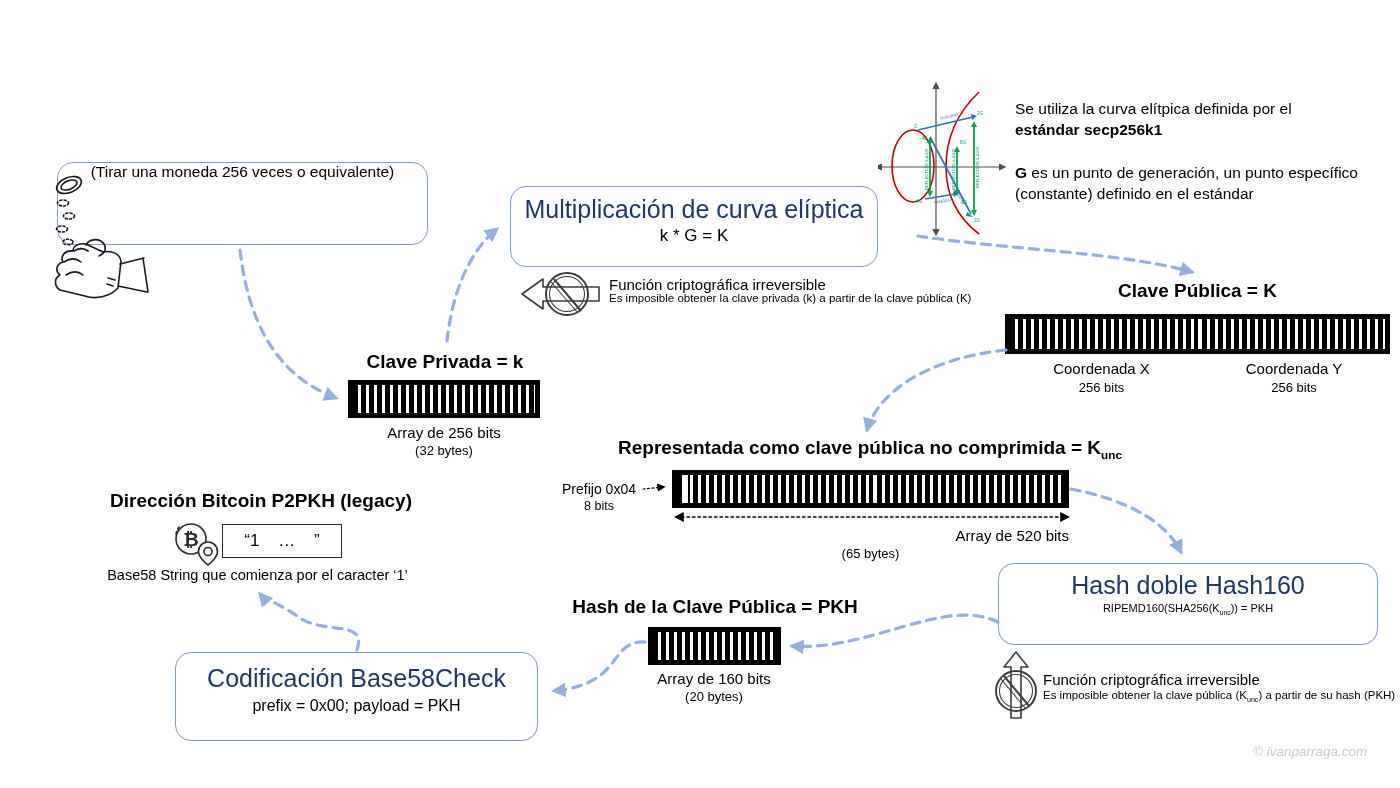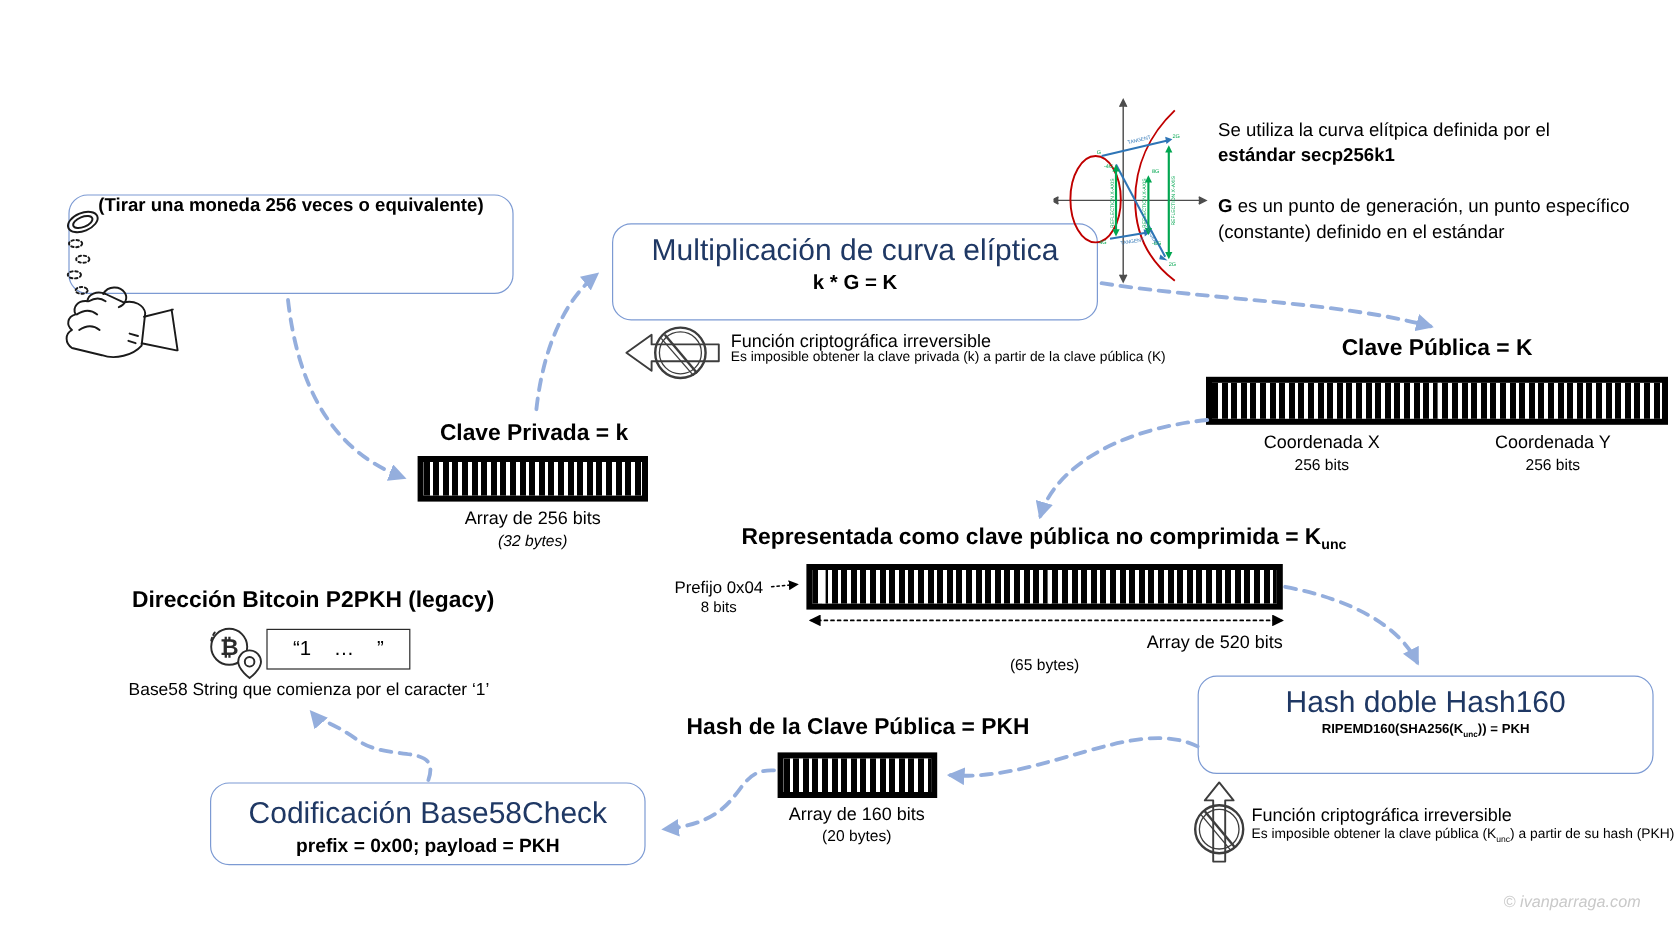--- a/index.html
+++ b/index.html
@@ -1,21 +1,21 @@
 <!DOCTYPE html>
 <html><head>
 <meta charset="utf-8">
 <style>
   html,body{margin:0;padding:0;background:#ffffff;}
   #canvas{position:relative;width:1400px;height:788px;background:#fff;overflow:hidden;
           font-family:"Liberation Sans",sans-serif;color:#000;}
   .abs{position:absolute;}
   .flow-box{position:absolute;border:1.6px solid #7C9AD3;border-radius:16px;background:#fff;text-align:center;box-sizing:border-box;}
   .flow-title{font-size:25px;color:#1F3864;line-height:1.15;}
-  .flow-sub{font-size:15.5px;color:#000;font-weight:bold;}
+  .flow-sub{font-size:15.5px;color:#000;}
   .sec-title{font-weight:bold;font-size:19px;text-align:center;white-space:nowrap;}
   .cap{font-size:15px;text-align:center;}
   .cap-sm{font-size:13px;text-align:center;}
   .barcode{position:absolute;box-sizing:border-box;border:5px solid #000;
            background:repeating-linear-gradient(90deg,#000 0 5px,#fff 5px 8px);}
   .bc-div{position:absolute;top:0;bottom:0;width:3px;background:#fff;}
   sub{font-size:62%;}
   .note{font-size:15.5px;line-height:1.38;}
   .irrev-title{font-size:15px;}
   .irrev-sub{font-size:11.5px;}
@@ -41,21 +41,21 @@
       <ellipse cx="14" cy="57" rx="5.5" ry="3" stroke-dasharray="2 2.2"></ellipse>
       <ellipse cx="20" cy="70" rx="5" ry="2.8" stroke-dasharray="2 2.2"></ellipse>
       <path fill="#fff" d="M12,118 C6,114 6,106 12,103 C7,99 8,92 15,90 C12,84 17,78 25,79 C25,73 33,70 40,73 L55,80 C64,78 72,82 73,89 L70,116 C63,124 48,128 37,124 Z"></path>
       <path d="M18,103 C24,99 30,99 35,103 M16,90 C22,86 28,86 33,90 M26,79 C31,76 36,76 40,79"></path>
       <path d="M38,73 C42,66 52,66 56,72 C59,77 56,82 51,84"></path>
       <path d="M72,92 L96,86 M70,114 L99,120 M95,86 L100,120"></path>
       <path d="M60,106 l7,2 M59,112 l6,2"></path>
     </g>
   </svg>
 
-  <div class="flow-box" style="left:510px;top:186px;width:405px;height:81px;">
+  <div class="flow-box" style="left:510px;top:186px;width:368px;height:81px;">
     <div class="flow-title" style="margin-top:8px;">Multiplicación de curva elíptica</div>
     <div class="flow-sub" style="font-size:17px;margin-top:2px;">k * G = K</div>
   </div>
 
   <svg class="abs" style="left:519px;top:270px;" width="86" height="48" viewBox="0 0 86 48">
     <g stroke="#3d3d3d" stroke-width="1.6" fill="#fff" stroke-linejoin="round">
       <polygon points="3,24 24,9 24,17 80,17 80,31 24,31 24,39"></polygon>
       <circle cx="48" cy="24" r="21" fill="none" stroke-width="2"></circle>
       <circle cx="48" cy="24" r="17.5" fill="none" stroke-width="1.1"></circle>
       <line x1="35" y1="9" x2="62" y2="41" stroke-width="2"></line>
@@ -128,21 +128,21 @@
     <div class="bc-div" style="left:50%;"></div>
   </div>
   <div class="abs cap" style="left:1005px;top:360px;width:193px;">Coordenada X</div>
   <div class="abs cap-sm" style="left:1005px;top:380px;width:193px;">256 bits</div>
   <div class="abs cap" style="left:1198px;top:360px;width:192px;">Coordenada Y</div>
   <div class="abs cap-sm" style="left:1198px;top:380px;width:192px;">256 bits</div>
 
   <div class="abs sec-title" style="left:300px;top:351px;width:290px;">Clave Privada = k</div>
   <div class="barcode" style="left:348px;top:380px;width:192px;height:38px;"></div>
   <div class="abs cap" style="left:348px;top:424px;width:192px;">Array de 256 bits</div>
-  <div class="abs cap-sm" style="left:348px;top:443px;width:192px;font-style:italic;">(32 bytes)</div>
+  <div class="abs cap-sm" style="left:348px;top:443px;width:192px;">(32 bytes)</div>
 
   <div class="abs sec-title" style="left:600px;top:437px;width:540px;">
     <span>Representada como clave pública no comprimida = K</span><sub>unc</sub>
   </div>
   <div class="abs" style="left:556px;top:481px;width:86px;font-size:14px;text-align:center;">Prefijo 0x04</div>
   <div class="abs" style="left:556px;top:499px;width:86px;font-size:12.5px;text-align:center;">8 bits</div>
   <div class="barcode" style="left:672px;top:470px;width:397px;height:38px;">
     <div class="bc-div" style="left:2%;"></div>
     <div class="bc-div" style="left:50.6%;"></div>
   </div>
@@ -168,21 +168,21 @@
   <div class="abs irrev-title" style="left:1043px;top:671px;">Función criptográfica irreversible</div>
   <div class="abs irrev-sub" style="left:1043px;top:689px;">
     <span>Es imposible obtener la clave pública (K</span><sub>unc</sub><span>) a partir de su hash (PKH)</span>
   </div>
 
   <div class="abs sec-title" style="left:570px;top:596px;width:290px;">Hash de la Clave Pública = PKH</div>
   <div class="barcode" style="left:648px;top:627px;width:133px;height:38px;"></div>
   <div class="abs cap" style="left:614px;top:670px;width:200px;">Array de 160 bits</div>
   <div class="abs cap-sm" style="left:614px;top:689px;width:200px;">(20 bytes)</div>
 
-  <div class="flow-box" style="left:175px;top:652px;width:363px;height:69px;">
+  <div class="flow-box" style="left:175px;top:652px;width:363px;height:89px;">
     <div class="flow-title" style="margin-top:11px;">Codificación Base58Check</div>
     <div class="flow-sub" style="font-size:16px;margin-top:4px;">prefix = 0x00; payload = PKH</div>
   </div>
 
   <div class="abs sec-title" style="left:110px;top:490px;width:290px;">Dirección Bitcoin P2PKH (legacy)</div>
   <svg class="abs" style="left:170px;top:518px;" width="52" height="48" viewBox="0 0 52 48">
     <g stroke="#2b2b2b" stroke-width="1.6" fill="none" stroke-linecap="round">
       <circle cx="21" cy="21" r="15"></circle>
       <path d="M9,9 A16.5,16.5 0 0,0 6,16" stroke-dasharray="2.5 2.5"></path>
       <text x="21" y="28" font-size="19" font-weight="bold" fill="#2b2b2b" stroke="none" text-anchor="middle" font-family="Liberation Sans,sans-serif">₿</text>

